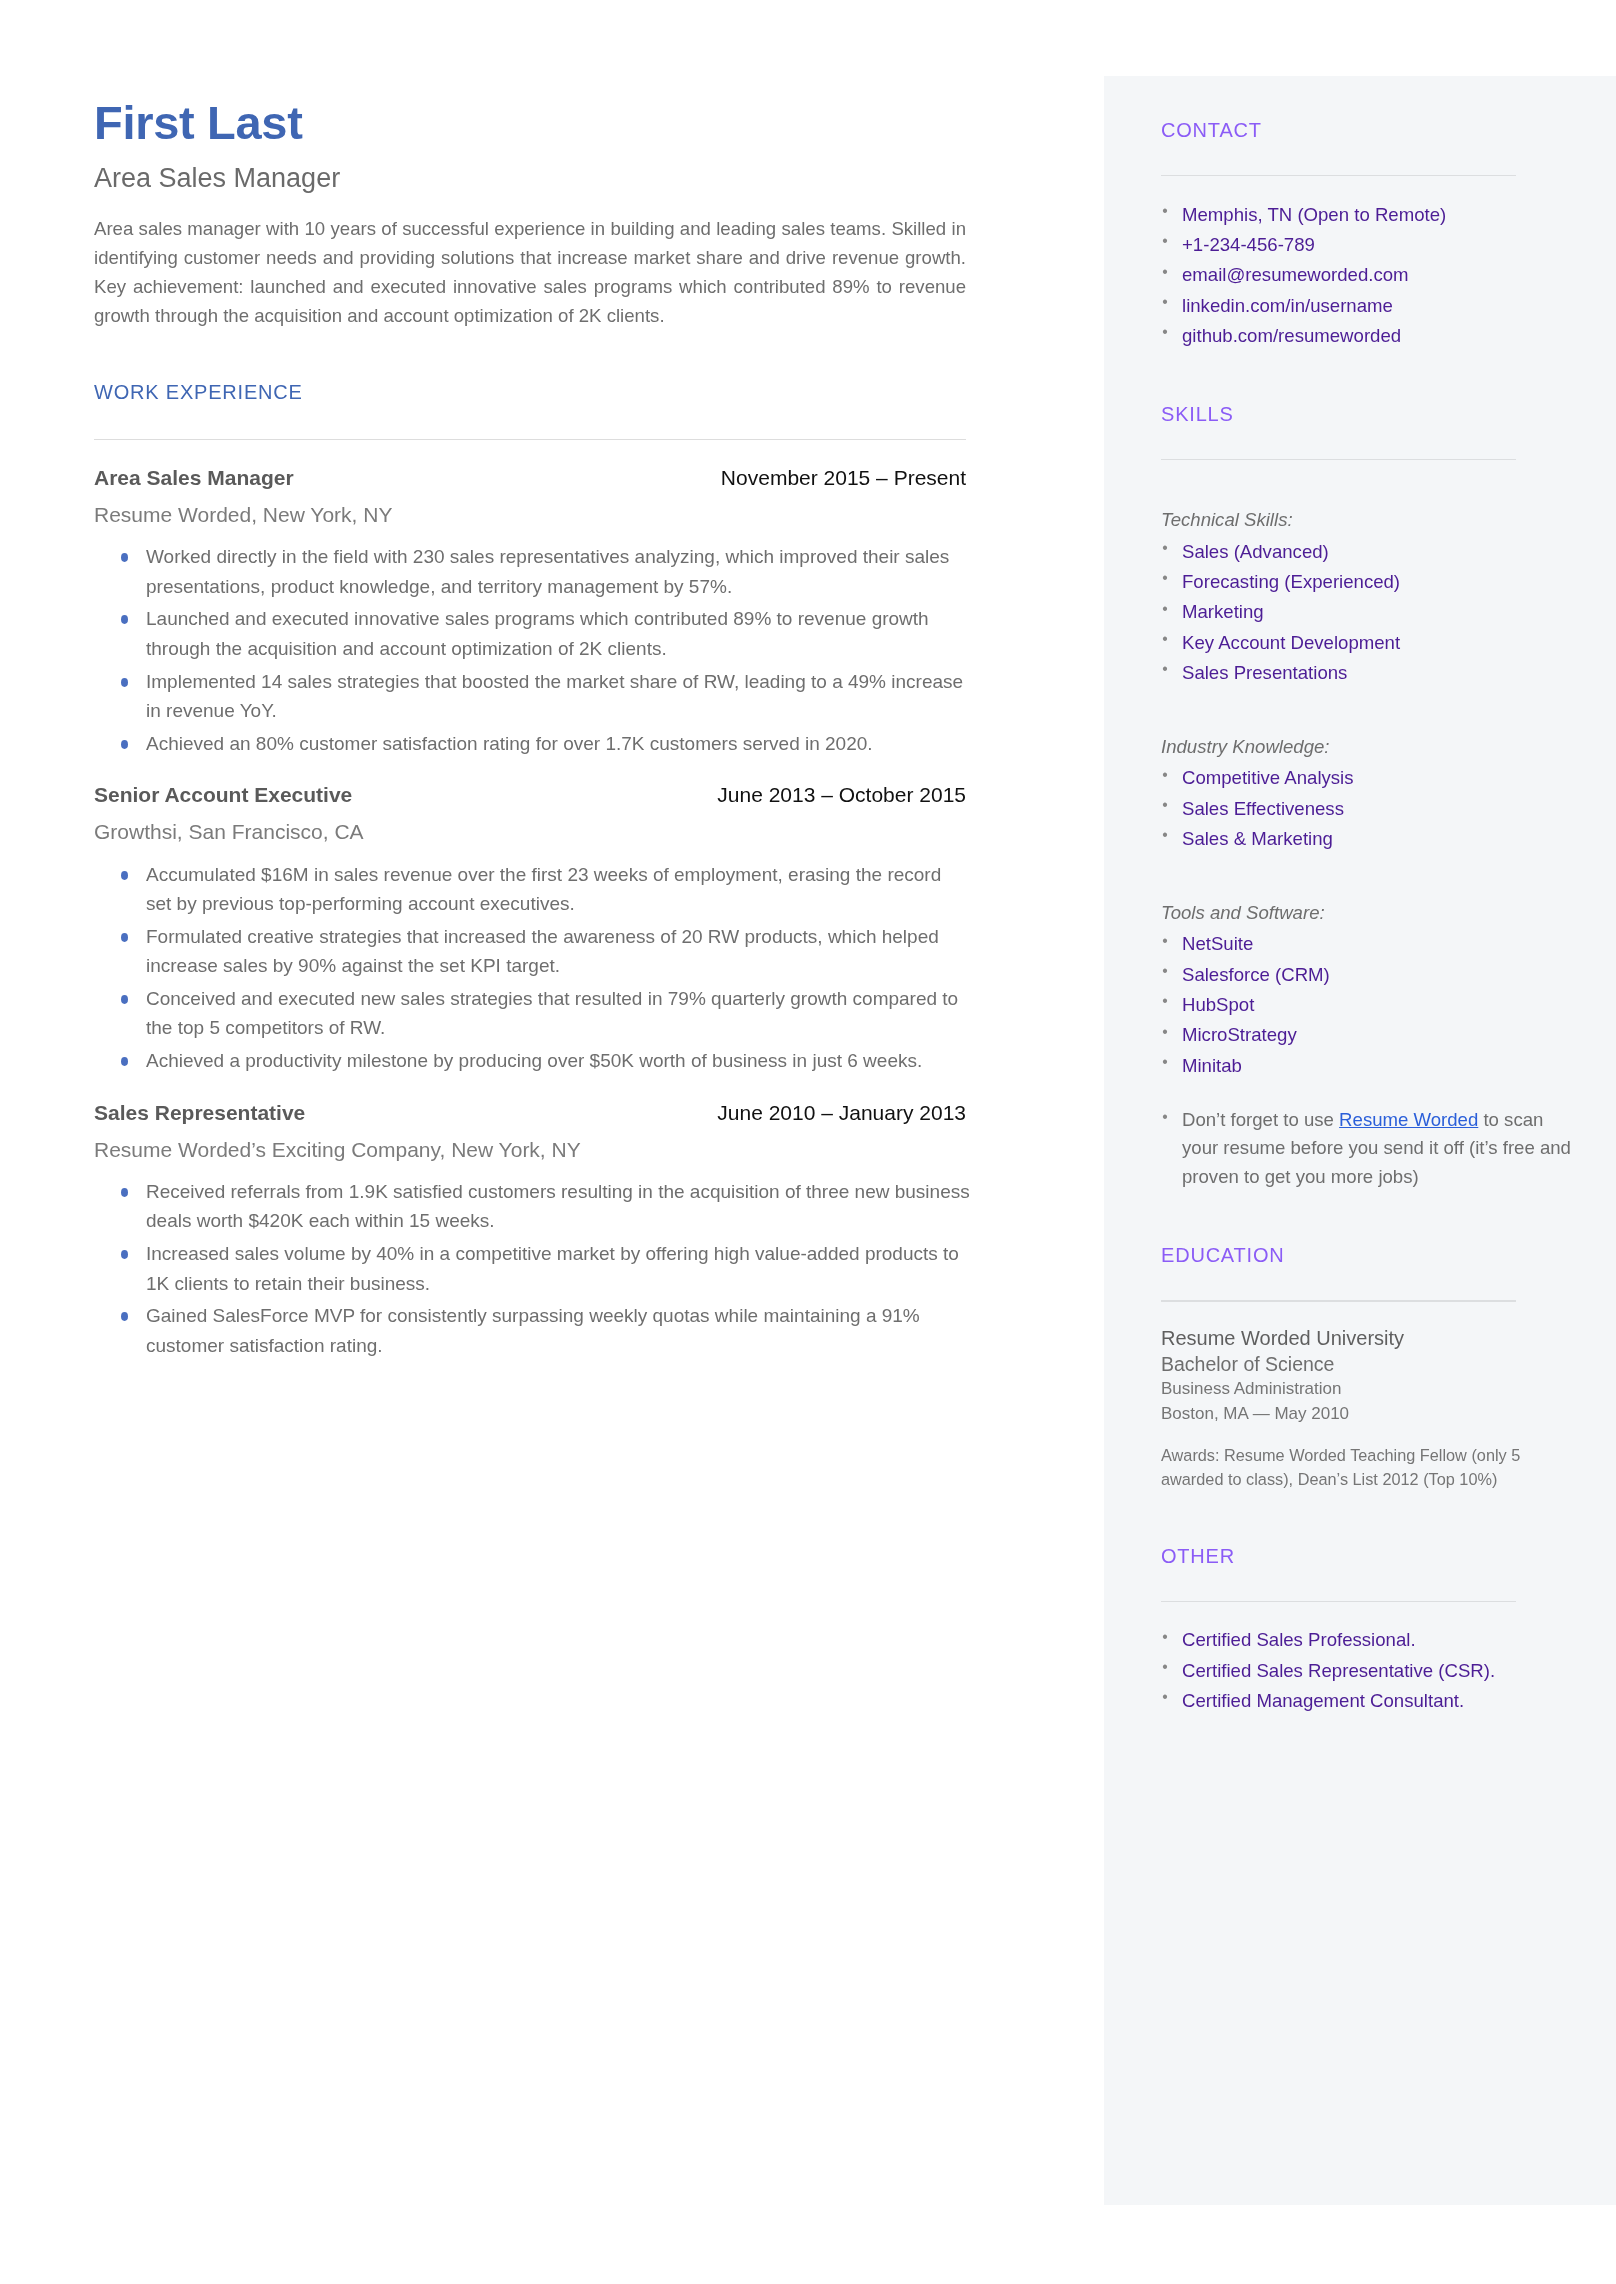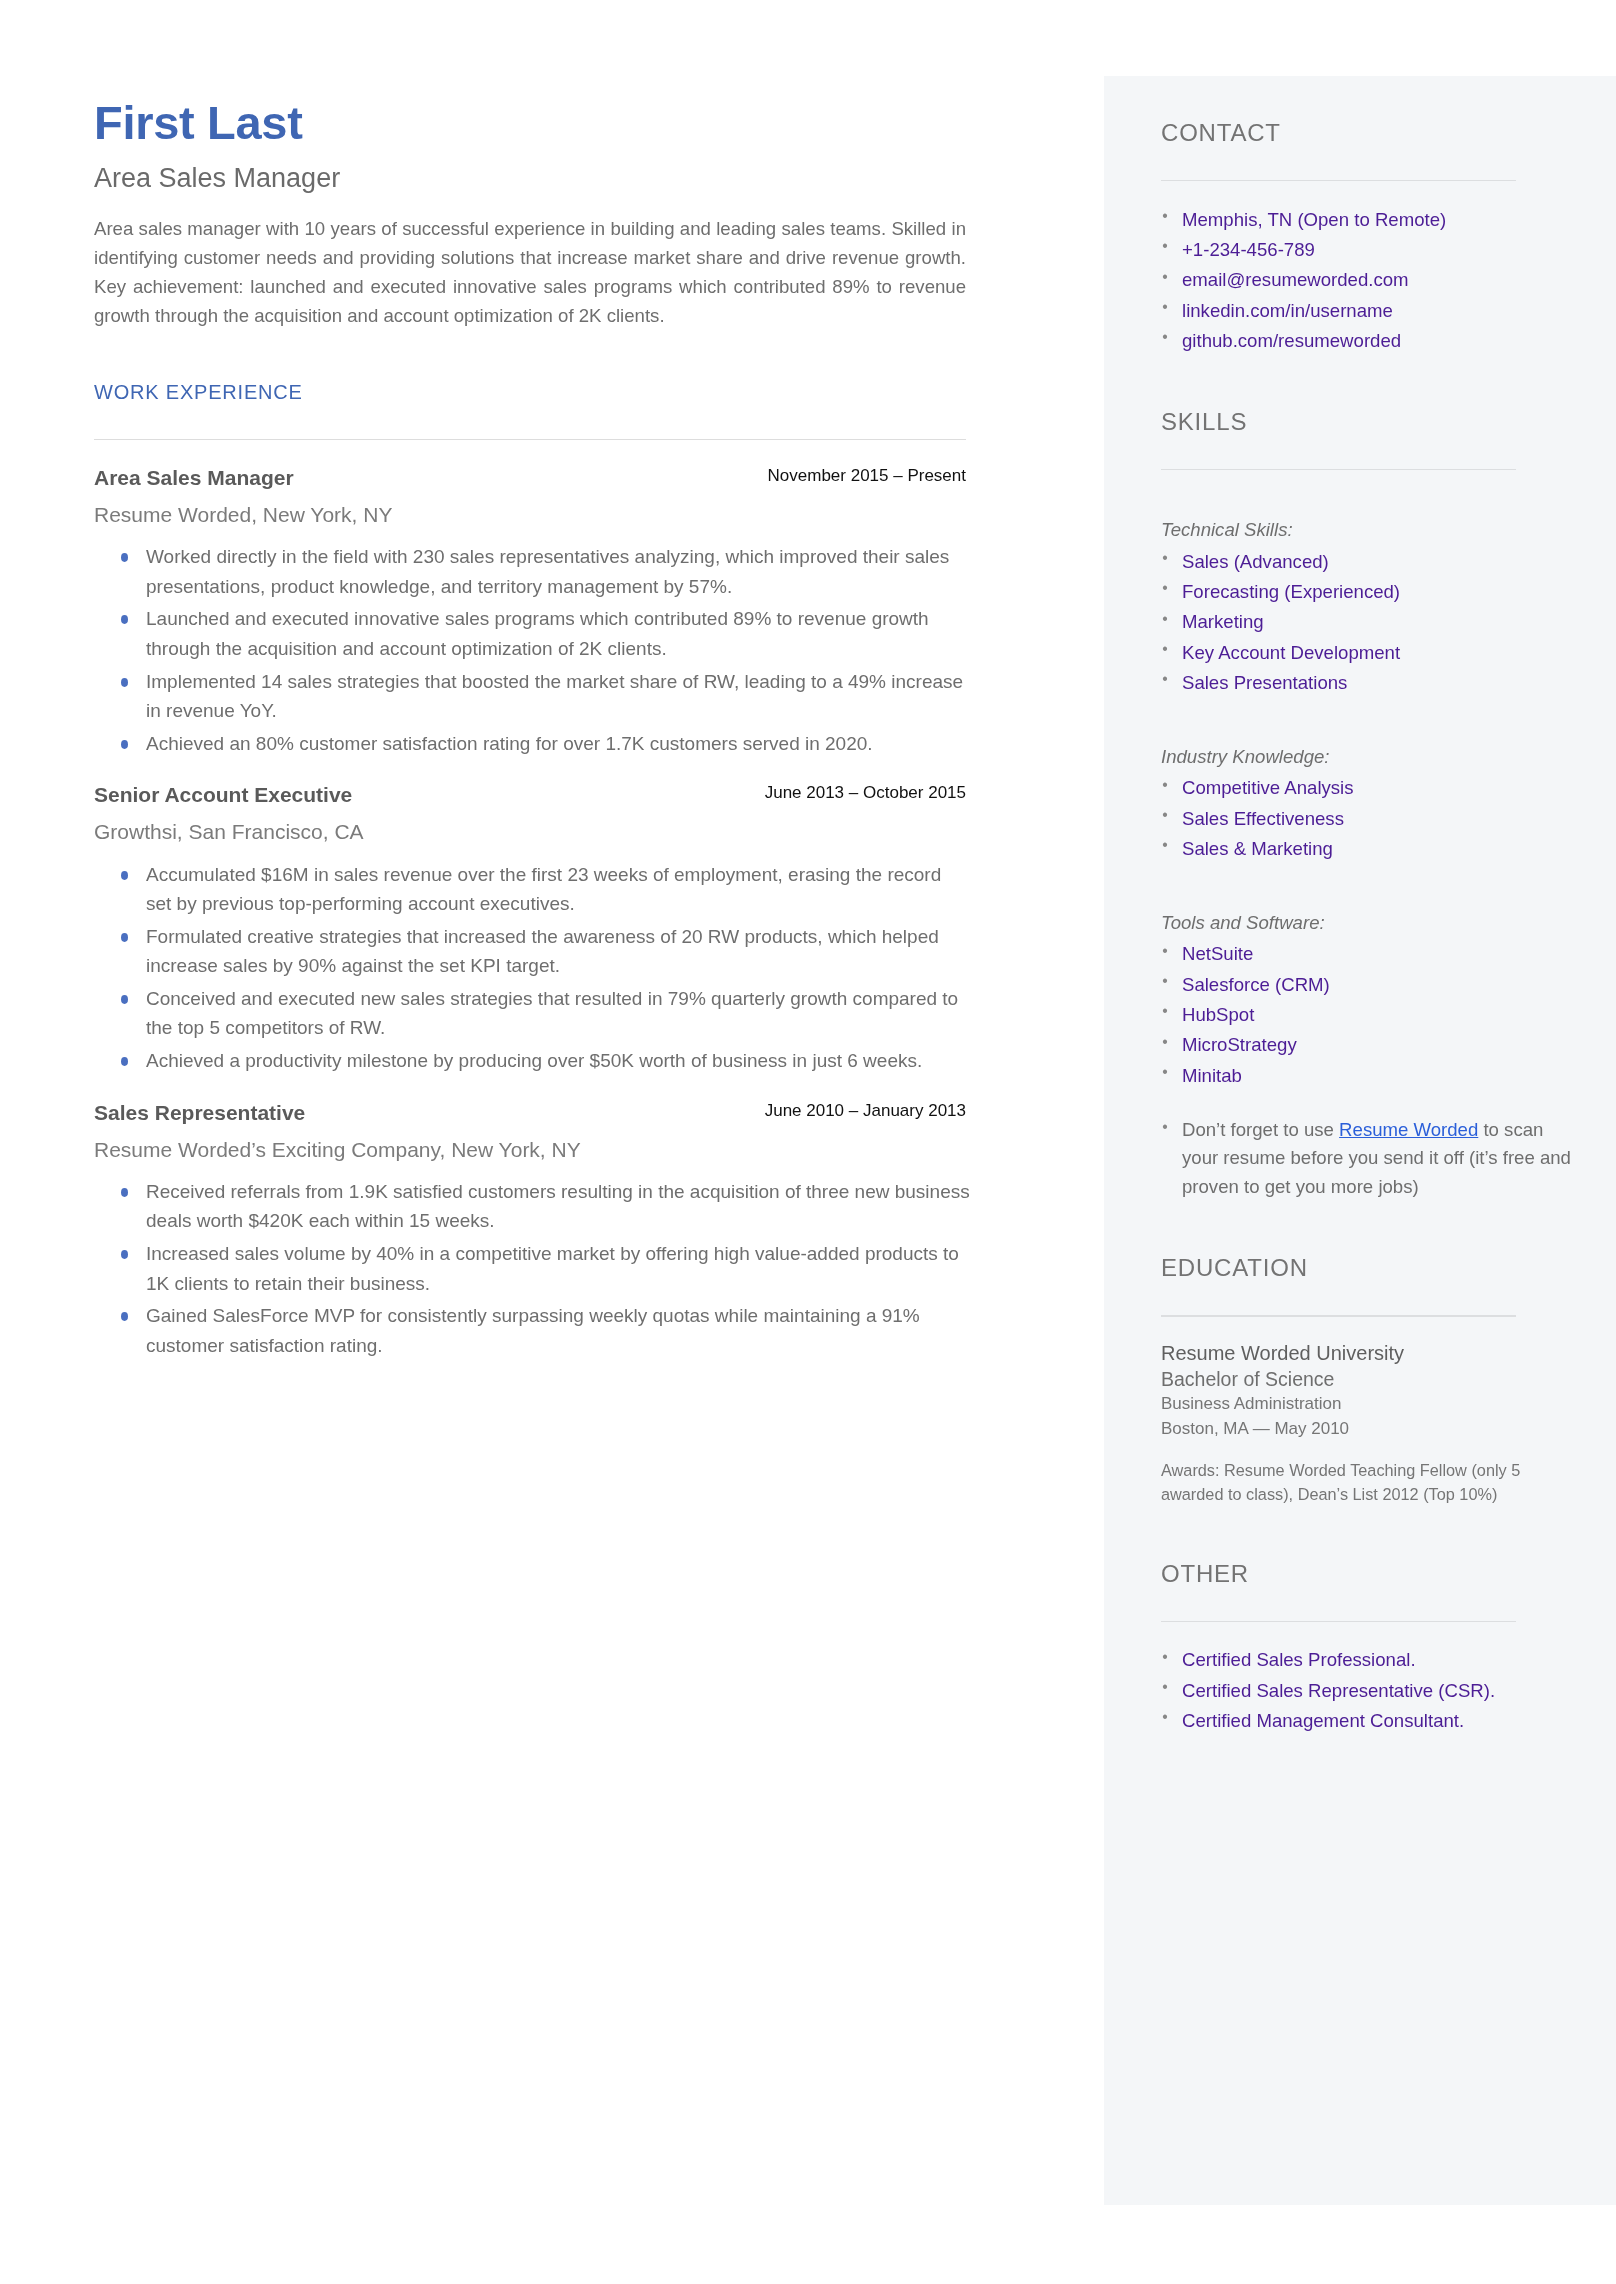--- a/index.html
+++ b/index.html
@@ -84,21 +84,21 @@
     font-size: 21px;
     font-weight: bold;
     color: #5a5a5a;
     white-space: nowrap;
   }
 
   .job-dates {
     position: absolute;
     right: 0;
     top: 0;
-    font-size: 17px;
+    font-size: 21px;
     color: #111111;
     white-space: nowrap;
   }
 
   .job-company {
     font-size: 21px;
     color: #7b7b7b;
     margin-top: 5.9px;
     line-height: 1.25;
   }
@@ -137,22 +137,22 @@
     position: absolute;
     left: 1104px;
     top: 76px;
     width: 512px;
     height: 2129px;
     background: #f4f6f8;
     padding: 43px 43px 0 57px;
   }
 
   .side-head {
-    font-size: 24px;
-    color: #737373;
+    font-size: 20px;
+    color: #8b5cf6;
     letter-spacing: 0.8px;
     font-weight: 400;
   }
 
   .side-rule {
     height: 1.3px;
     background: #dcdee0;
     width: 355px;
     margin-top: 33px;
     margin-bottom: 23.4px;

